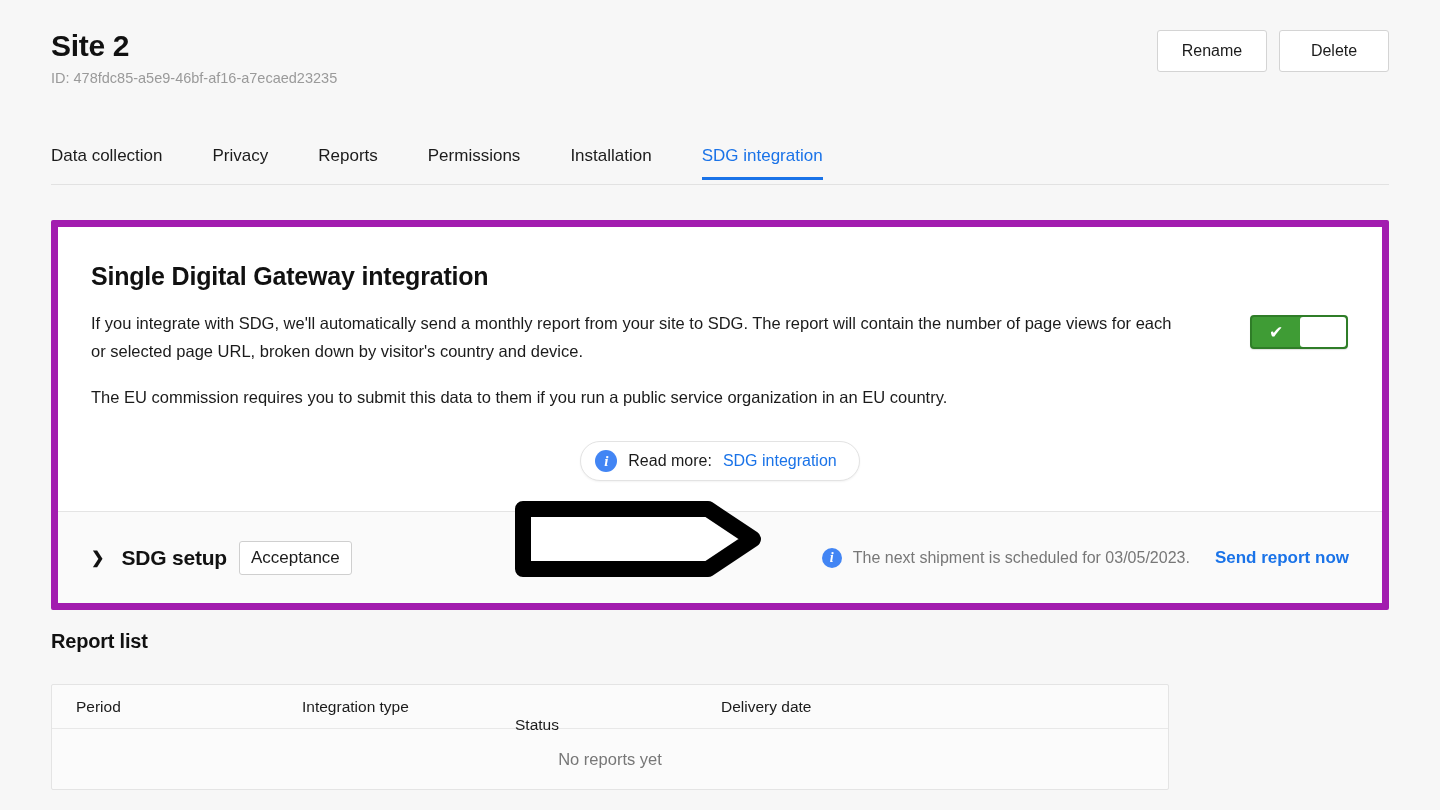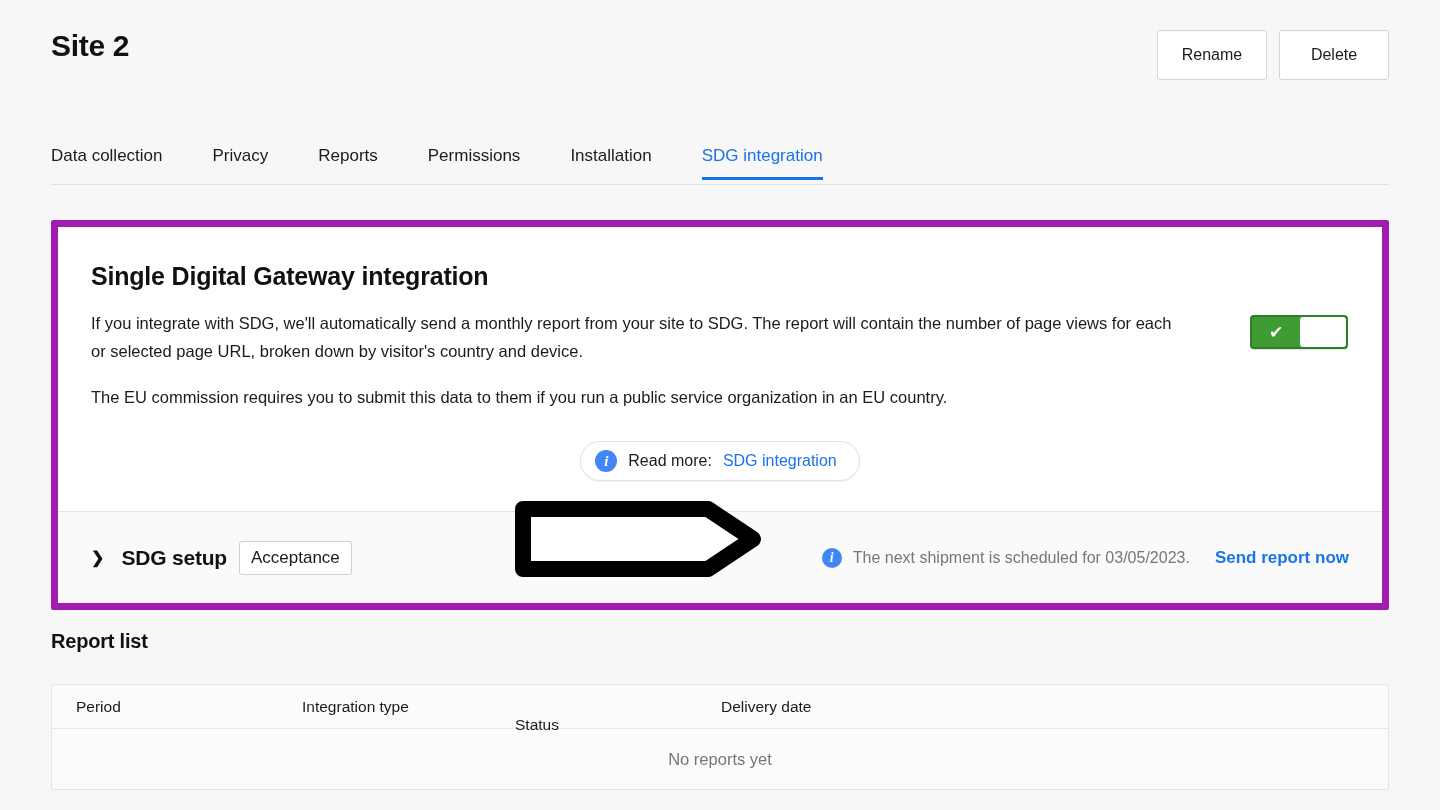--- a/index.html
+++ b/index.html
@@ -55,21 +55,21 @@
     gap: 12px;
   }
   .hdr-btn {
     background: #ffffff;
     border: 1px solid #d4d4d4;
     border-radius: 3px;
     font-family: "Liberation Sans", sans-serif;
     font-size: 16px;
     color: #1b1b1b;
     padding: 0 16px;
-    height: 50px;
+    height: 42px;
     min-width: 110px;
     cursor: pointer;
     line-height: 40px;
   }
 
   
   .tabs {
     position: absolute;
     left: 51px;
     top: 140px;
@@ -265,21 +265,21 @@
     top: 630px;
     font-size: 20px;
     font-weight: bold;
     color: #111;
     letter-spacing: -0.2px;
   }
   .table {
     position: absolute;
     left: 51px;
     top: 684px;
-    width: 1338px;
+    width: 1118px;
     border: 1px solid #e4e4e4;
     background: #fbfbfb;
     border-radius: 2px;
   }
   .thead {
     display: flex;
     height: 44px;
     align-items: center;
     border-bottom: 1px solid #e8e8e8;
     padding: 0 24px;
@@ -309,20 +309,21 @@
     pointer-events: none;
   }
 </style>
 </head>
 <body>
 
 <div class="page">
 
   <div class="header">
     <div class="site-title">Site 2</div>
+    <div class="site-id">ID: 478fdc85-a5e9-46bf-af16-a7ecaed23235</div>
     <div class="header-actions">
       <button class="hdr-btn">Rename</button>
       <button class="hdr-btn">Delete</button>
     </div>
   </div>
 
   <div class="tabs">
     <div class="tab">Data collection</div>
     <div class="tab">Privacy</div>
     <div class="tab">Reports</div>

